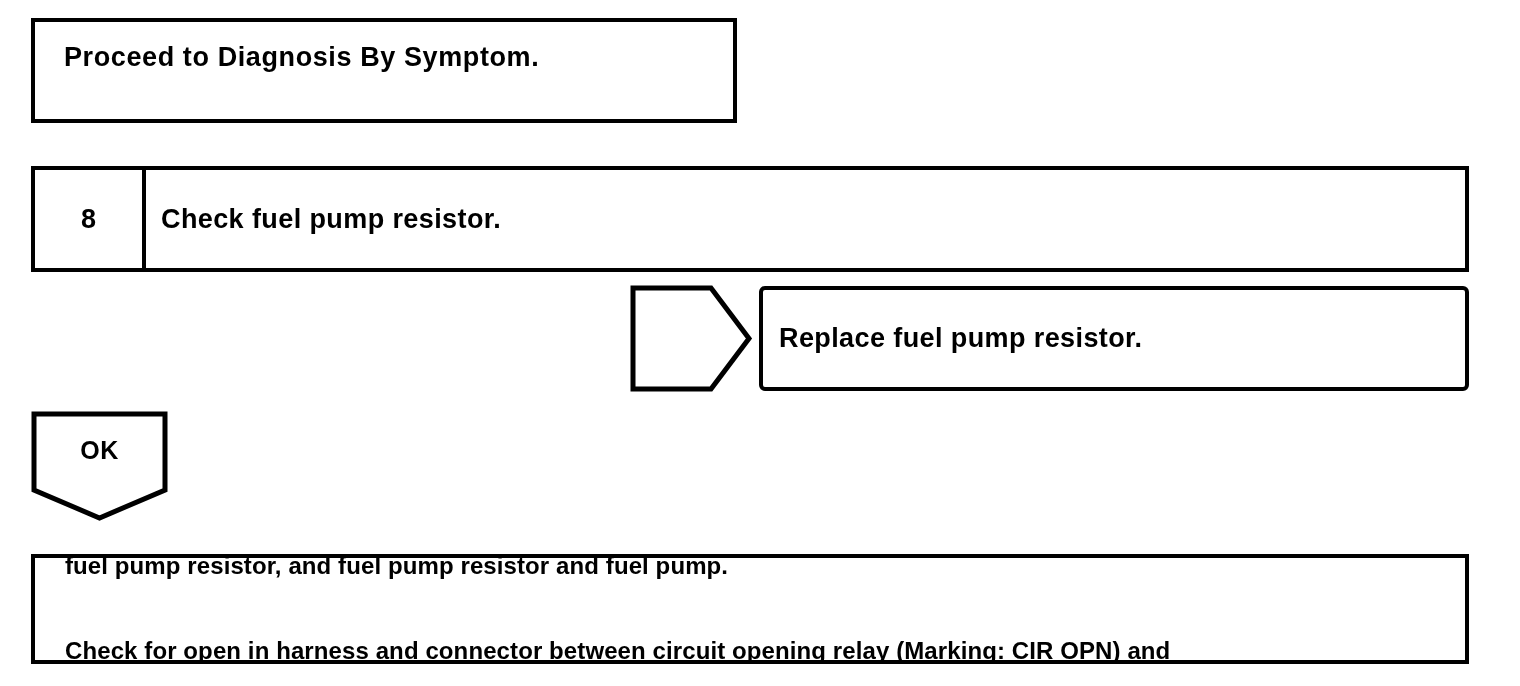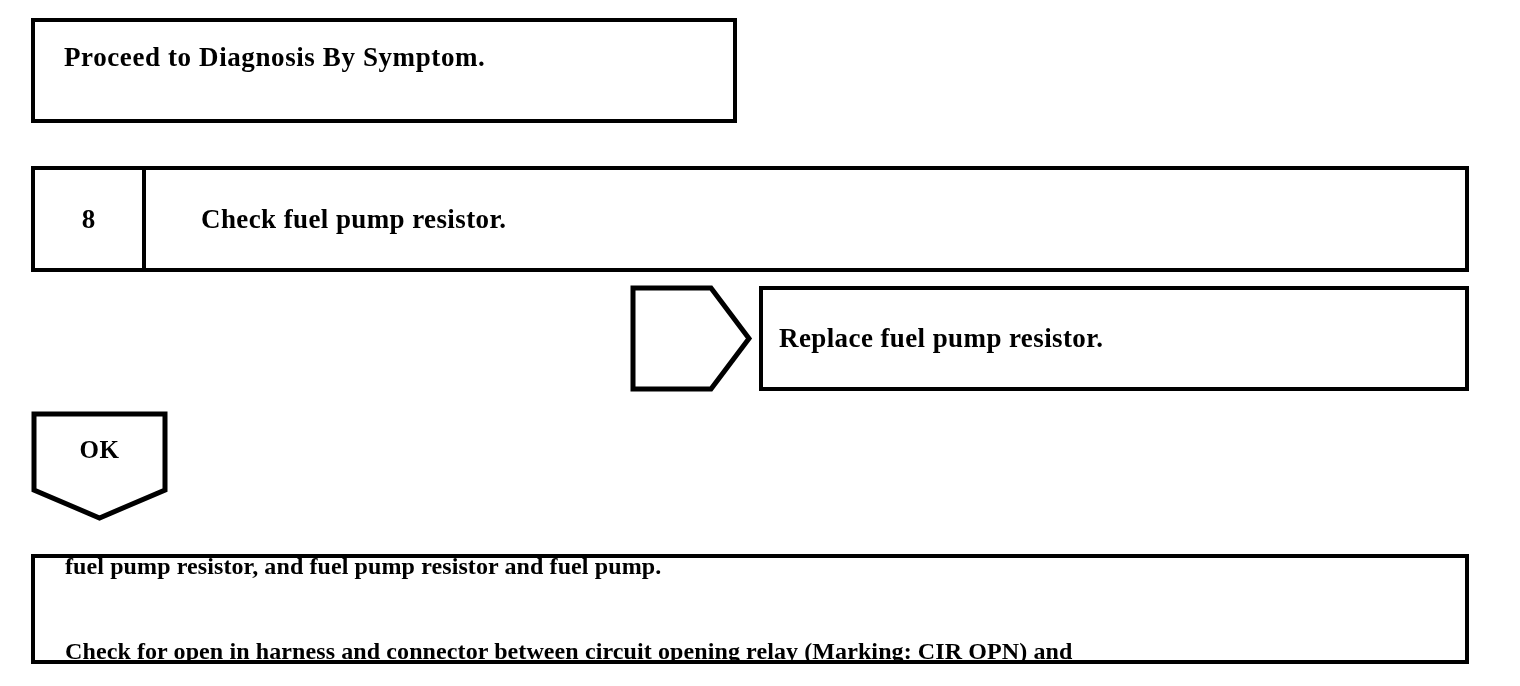--- a/index.html
+++ b/index.html
@@ -16,21 +16,20 @@
     color: #000000;
     overflow: hidden;
   }
 
   .canvas {
     position: absolute;
     left: 0;
     top: 0;
     width: 1520px;
     height: 686px;
-    font-family: Liberation Serif, serif;
   }
 
   
   .node {
     position: absolute;
     box-sizing: border-box;
     border: 4px solid #000000;
     background: #ffffff;
     display: flex;
     align-items: center;
@@ -73,21 +72,20 @@
     align-items: center;
     justify-content: center;
   }
   #step-number-cell .node-text {
     font-size: 27px;
   }
   #step-label-cell {
     flex: 1;
     display: flex;
     align-items: center;
-    margin-left: 40px;
   }
   #step-label-cell .node-text {
     font-size: 27px;
     padding-left: 15px;
     letter-spacing: 0.4px;
   }
 
   
   #ng-arrow {
     position: absolute;
@@ -115,20 +113,21 @@
     font-size: 25px;
     letter-spacing: 0.5px;
   }
 
   
   #replace-box {
     left: 759px;
     top: 286px;
     width: 710px;
     height: 105px;
+    border-radius: 6px;
   }
   #replace-box .node-text {
     font-size: 27px;
     padding-left: 16px;
     letter-spacing: 0.4px;
   }
 
   
   #ok-arrow {
     position: absolute;

